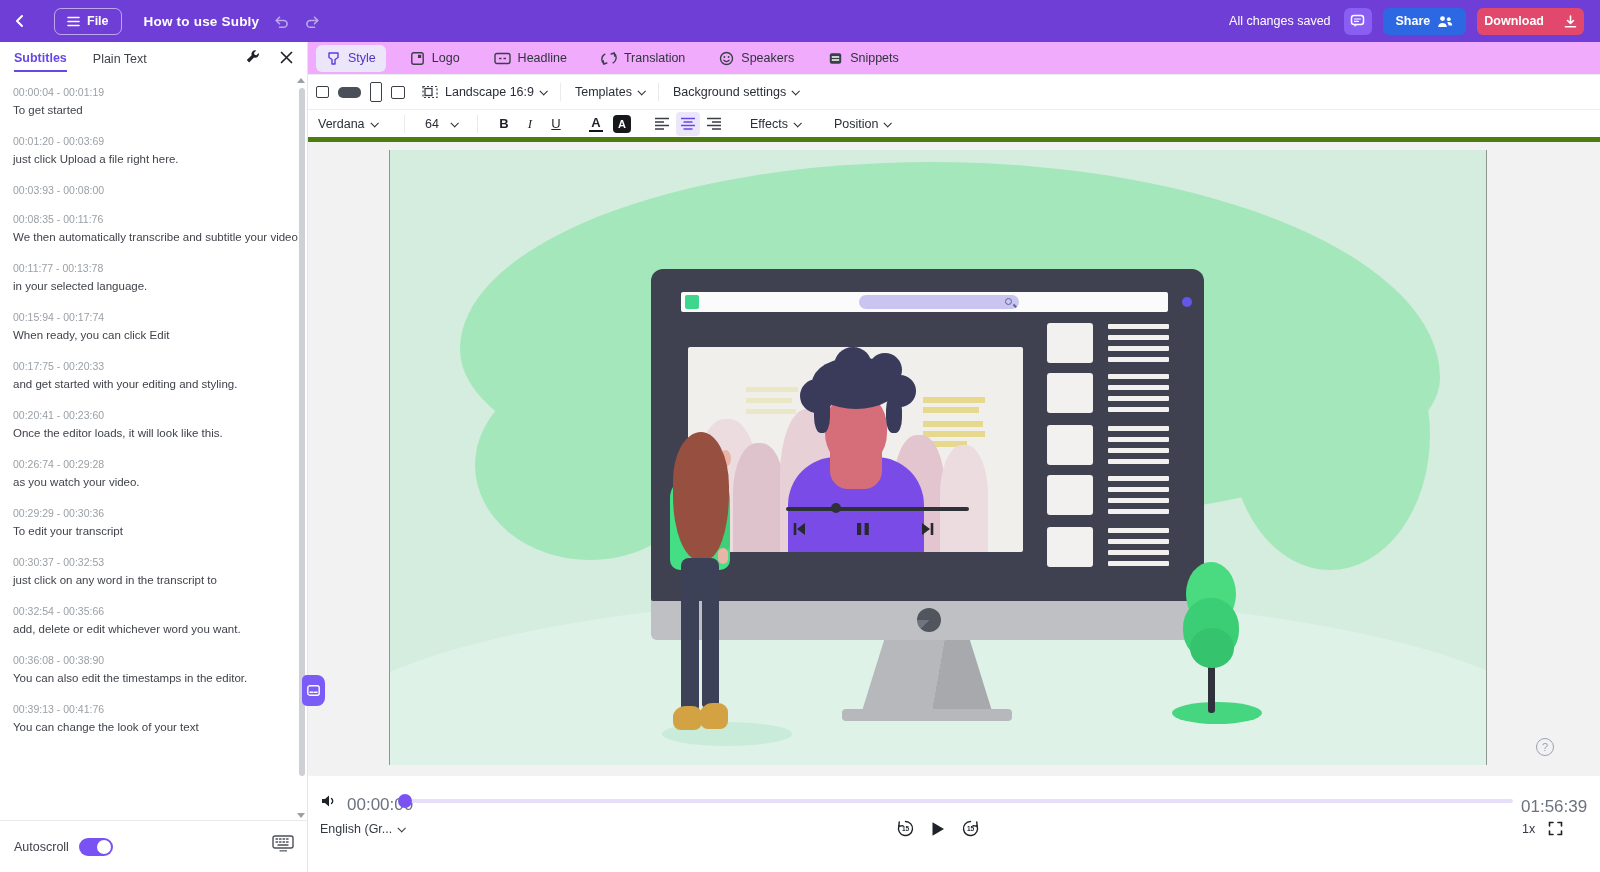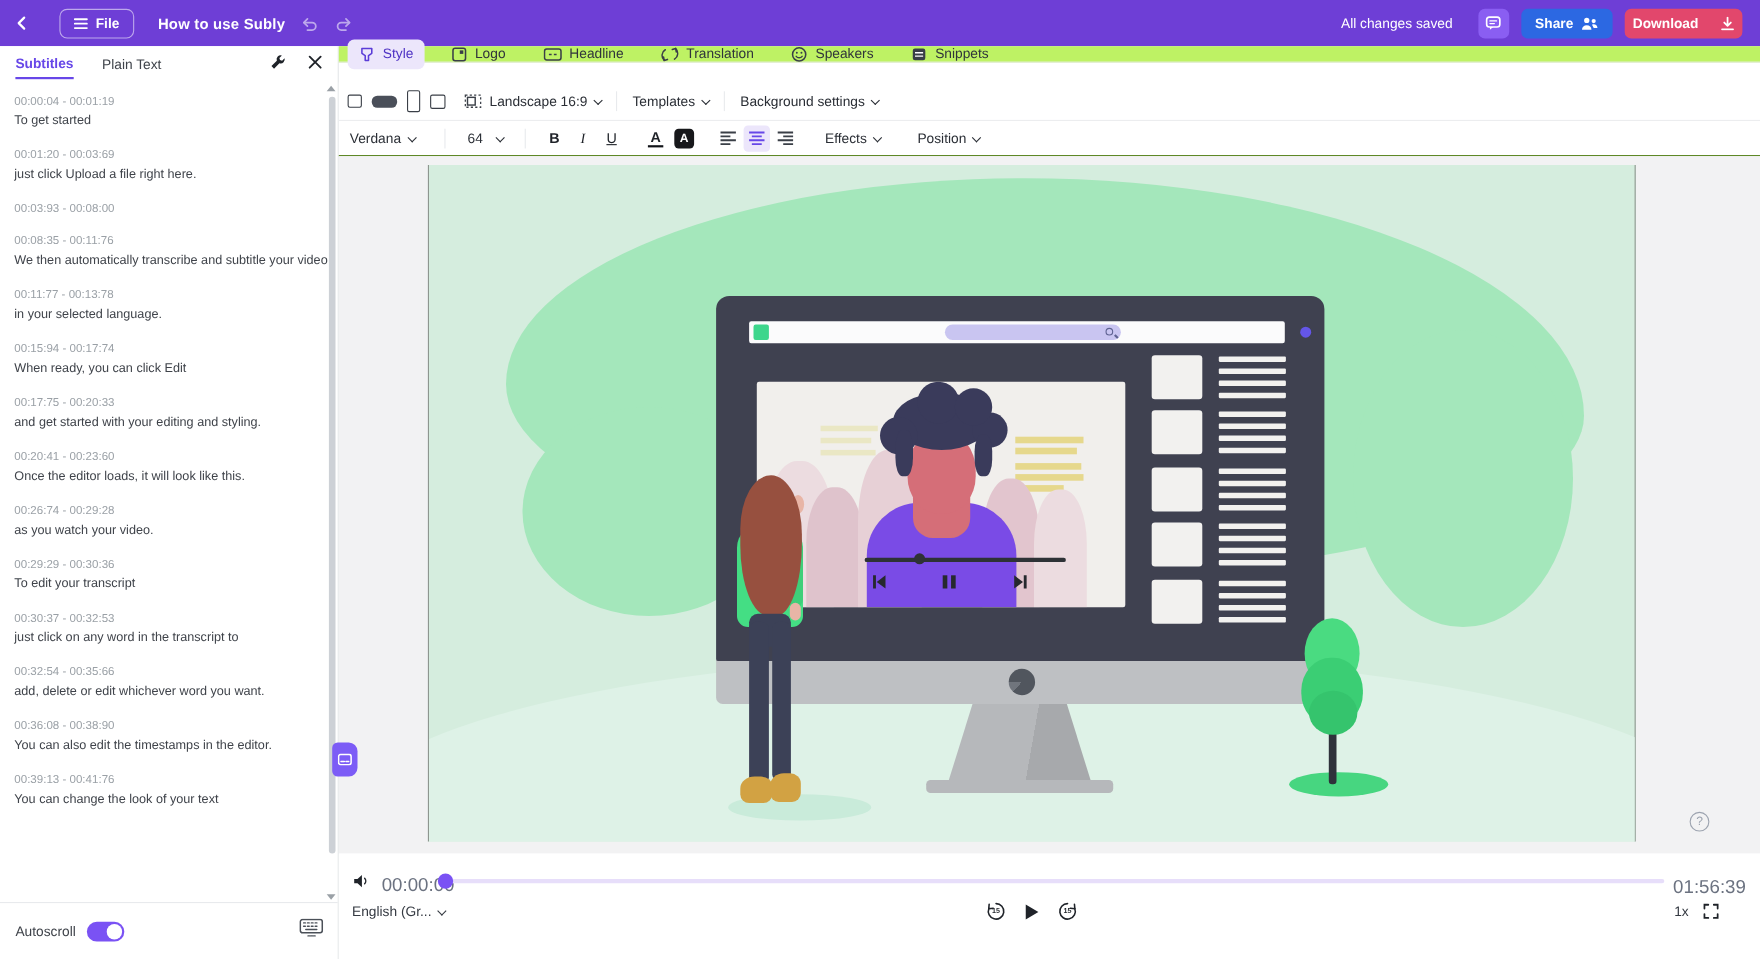--- a/index.html
+++ b/index.html
@@ -7,21 +7,21 @@
   #app { position:relative; width:1600px; height:872px; background:#fff; }
   .abs { position:absolute; }
 
   
   .topbar { position:absolute; left:0; top:0; width:1600px; height:42px; background:#6E3ED6; display:flex; align-items:center; color:#fff; }
   .tb-back { width:40px; height:42px; display:flex; align-items:center; justify-content:center; cursor:pointer; }
   .tb-file { display:flex; align-items:center; gap:7px; border:1.4px solid rgba(255,255,255,.55); border-radius:7px; height:27px; padding:0 12px; margin-left:14px; font-size:12.5px; font-weight:bold; color:#fff; background:transparent; cursor:pointer; }
   .tb-title { margin-left:22px; font-size:13.5px; font-weight:bold; letter-spacing:.2px; }
   .tb-undo, .tb-redo { margin-left:14px; opacity:.55; display:flex; align-items:center; }
   .tb-right { position:absolute; right:16px; top:0; height:42px; display:flex; align-items:center; gap:11px; }
-  .tb-status { font-size:12.5px; color:#fff; margin-right:12px; }
+  .tb-status { font-size:12.5px; color:#fff; margin-right:2px; }
   .tb-iconbtn { width:28px; height:27px; border-radius:6px; background:#8A5EF2; display:flex; align-items:center; justify-content:center; border:none; cursor:pointer; }
   .tb-share { height:27px; border-radius:6px; background:#2C68E2; color:#fff; font-size:12.5px; font-weight:bold; display:flex; align-items:center; gap:7px; padding:0 13px; border:none; cursor:pointer; }
   .tb-down { height:27px; border-radius:6px; background:#E2476C; color:#fff; font-size:12.5px; font-weight:bold; display:flex; align-items:center; gap:20px; padding:0 7px; border:none; cursor:pointer; }
 
   
   .sidebar { position:absolute; left:0; top:42px; width:308px; height:830px; background:#fff; border-right:1px solid #E4E6E9; }
   .sb-head { position:absolute; left:0; top:0; width:100%; height:32px; display:flex; align-items:center; padding:0 14px; }
   .sb-tab { font-size:12.5px; color:#3F434A; margin-right:26px; cursor:pointer; padding:6px 0 5px; }
   .sb-tab.active { color:#6747E8; font-weight:bold; border-bottom:2px solid #6747E8; }
   .sb-tools { position:absolute; right:14px; top:7px; display:flex; gap:20px; align-items:center; }
@@ -33,25 +33,25 @@
   .sb-scroll-thumb { position:absolute; right:1px; top:12px; width:6px; height:688px; background:#CDD1D6; border-radius:3px; }
   .sb-arrow-up { position:absolute; right:1px; top:2px; width:0; height:0; border-left:4px solid transparent; border-right:4px solid transparent; border-bottom:5px solid #9AA0A6; }
   .sb-arrow-down { position:absolute; right:1px; bottom:2px; width:0; height:0; border-left:4px solid transparent; border-right:4px solid transparent; border-top:5px solid #9AA0A6; }
   .sb-bottom { position:absolute; left:0; top:778px; width:100%; height:52px; border-top:1px solid #E8EAED; display:flex; align-items:center; padding:0 14px; }
   .autoscroll-label { font-size:12.5px; color:#3F434A; margin-right:10px; }
   .toggle { width:34px; height:18px; border-radius:9px; background:#7A52F4; position:relative; cursor:pointer; }
   .toggle .knob { position:absolute; right:2px; top:2px; width:14px; height:14px; border-radius:50%; background:#fff; }
   .kbd-btn { position:absolute; right:13px; top:14px; cursor:pointer; }
 
   
-  .ribbon { position:absolute; left:308px; top:42px; width:1292px; height:15px; border-bottom:1px solid #ECEDEF; display:flex; align-items:center; padding-left:8px; background:#bef264; }
+  .ribbon { position:absolute; left:308px; top:42px; width:1292px; height:33px; border-bottom:1px solid #ECEDEF; display:flex; align-items:center; padding-left:8px; background:#f0abfc; }
   .rtab { display:flex; align-items:center; gap:7px; font-size:12.5px; color:#30343B; background:none; border:none; padding:6px 10px; border-radius:6px; margin-right:14px; cursor:pointer; }
   .rtab.active { background:#ECE6FB; color:#4F33C4; }
   .row2 { position:absolute; left:308px; top:75px; width:1292px; height:35px; border-bottom:1px solid #ECEDEF; display:flex; align-items:center; padding-left:8px; background:#fff; }
-  .row3 { position:absolute; left:308px; top:110px; width:1292px; height:32px; border-bottom:1px solid #4d7c0f; display:flex; align-items:center; padding-left:10px; background:#fff; }
+  .row3 { position:absolute; left:308px; top:110px; width:1292px; height:32px; border-bottom:5px solid #4d7c0f; display:flex; align-items:center; padding-left:10px; background:#fff; }
   .chev { display:inline-block; width:6px; height:6px; border-right:1.5px solid currentColor; border-bottom:1.5px solid currentColor; transform:rotate(45deg) translateY(-1px); margin-left:6px; }
   .ddlabel { display:flex; align-items:center; font-size:12.5px; color:#2A2E35; cursor:pointer; }
   .vdiv { width:1px; height:18px; background:#E8EAED; margin:0 14px; }
   .shape-btn { background:none; border:none; display:flex; align-items:center; justify-content:center; margin-right:9px; cursor:pointer; }
   .fmt-btn { background:none; border:none; width:24px; height:24px; display:flex; align-items:center; justify-content:center; cursor:pointer; font-size:13px; color:#1F2329; margin-right:2px; border-radius:4px; }
   .fmt-btn.active { background:#ECE6FB; }
 
   
   .canvas-area { position:absolute; left:308px; top:142px; width:1292px; height:634px; background:#F2F2F3; }
   .canvas { position:absolute; left:81px; top:8px; width:1098px; height:615px; background:#D5EDDE; border-left:1px solid #8E968F; border-right:1px solid #8E968F; overflow:hidden; cursor:default; }

